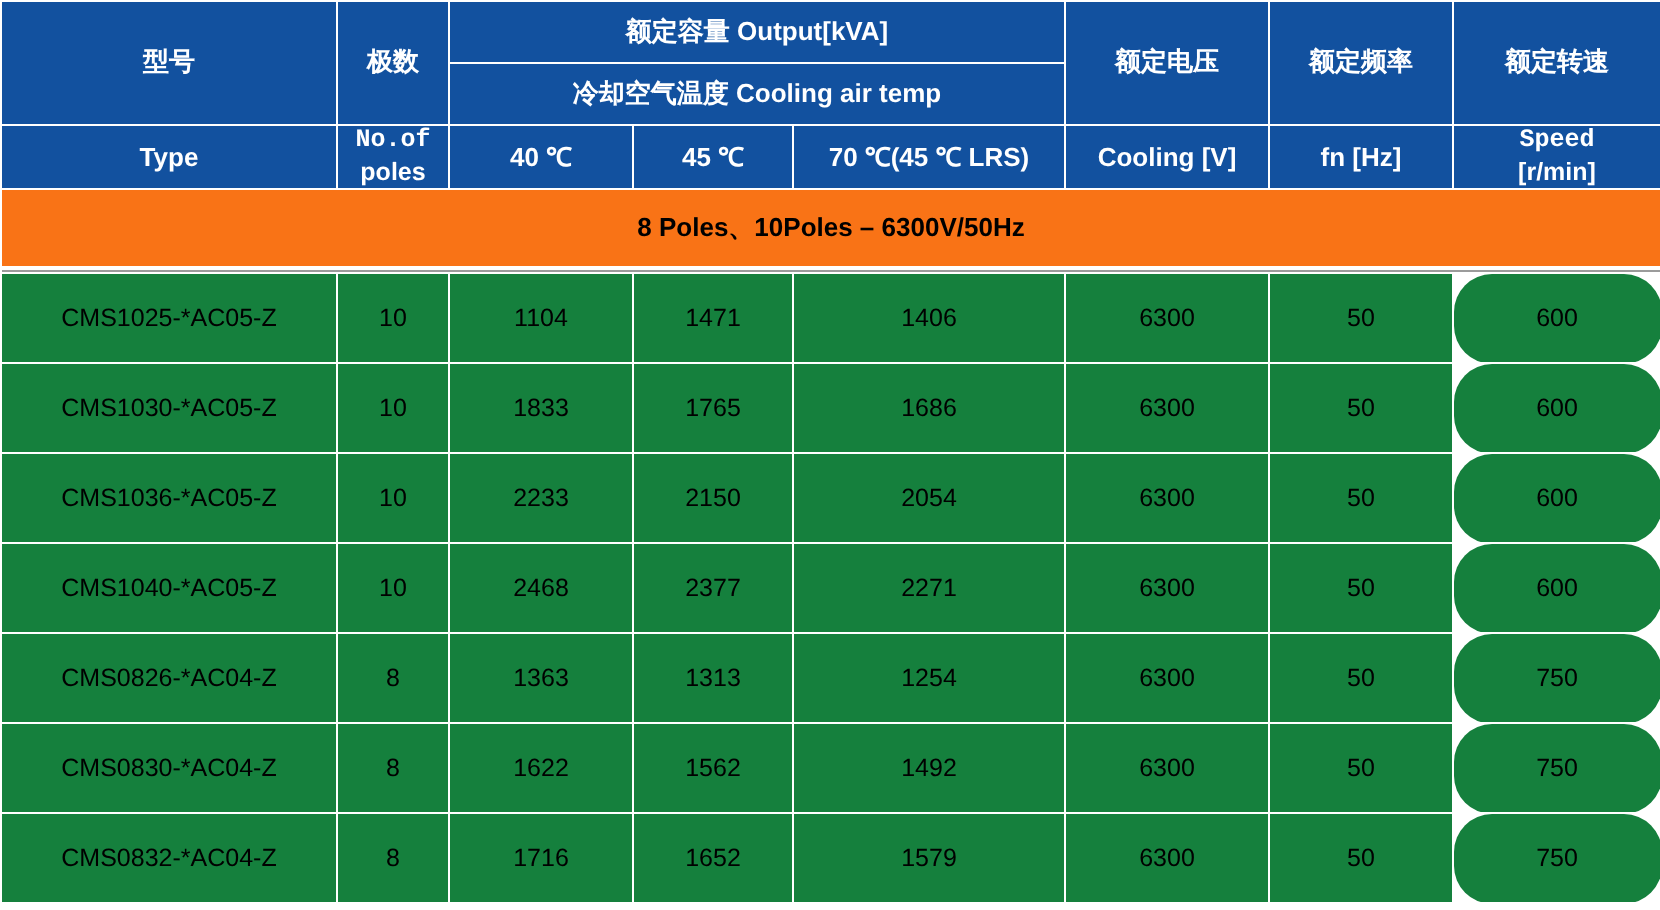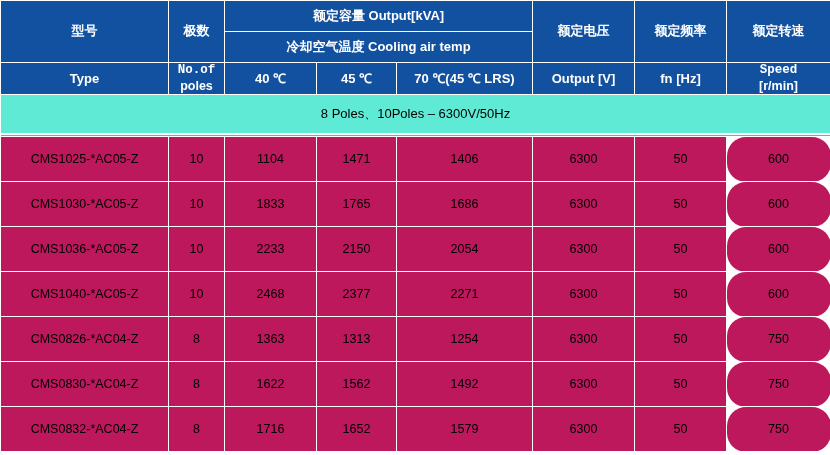--- a/index.html
+++ b/index.html
@@ -31,40 +31,41 @@
     font-weight: bold;
     font-size: 13px;
     line-height: 1.25;
     height: 30px;
     margin-left: 20px;
   }
   thead th.two-line {
     font-size: 12.5px;
   }
   .note-row td {
-    background: #5eead4;
+    background: #f97316;
     border: none;
     font-size: 13px;
     color: #000000;
     height: 38px;
     padding-top: 4px;
+    font-weight: bold;
   }
   .sep-row td {
     background: #ffffff;
     border: none;
     height: 2px;
     padding: 0;
   }
   .sep-line {
     height: 1px;
     background: #9b9b9b;
     width: 100%;
   }
   tbody.data-body td {
-    background: #be185d;
+    background: #15803d;
     border: 1px solid #ffffff;
     border-left: none;
     border-right: none;
     font-size: 12.5px;
     height: 44px;
     color: #000000;
   }
   tbody.data-body td.model {
     font-size: 12.5px;
   }
@@ -112,21 +113,21 @@
     </tr>
     <tr>
       <th>Type</th>
       <th class="two-line">
         <span class="hdr-line1">No.of</span>
         <span class="hdr-line2">poles</span>
       </th>
       <th>40 ℃</th>
       <th>45 ℃</th>
       <th>70 ℃(45 ℃ LRS)</th>
-      <th>Output [V]</th>
+      <th>Cooling [V]</th>
       <th>fn [Hz]</th>
       <th class="two-line">
         <span class="hdr-line1">Speed</span>
         <span class="hdr-line2">[r/min]</span>
       </th>
     </tr>
   </thead>
 
   <tbody>
     <tr class="note-row">

